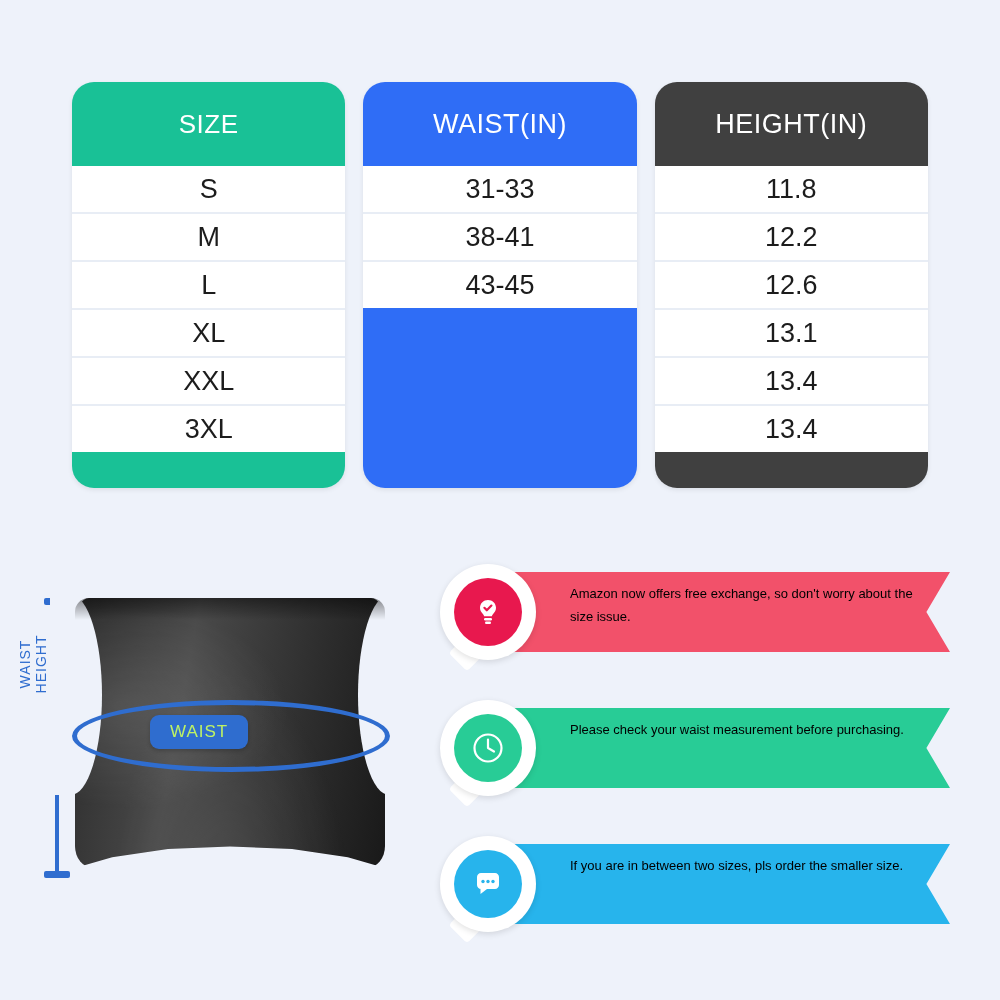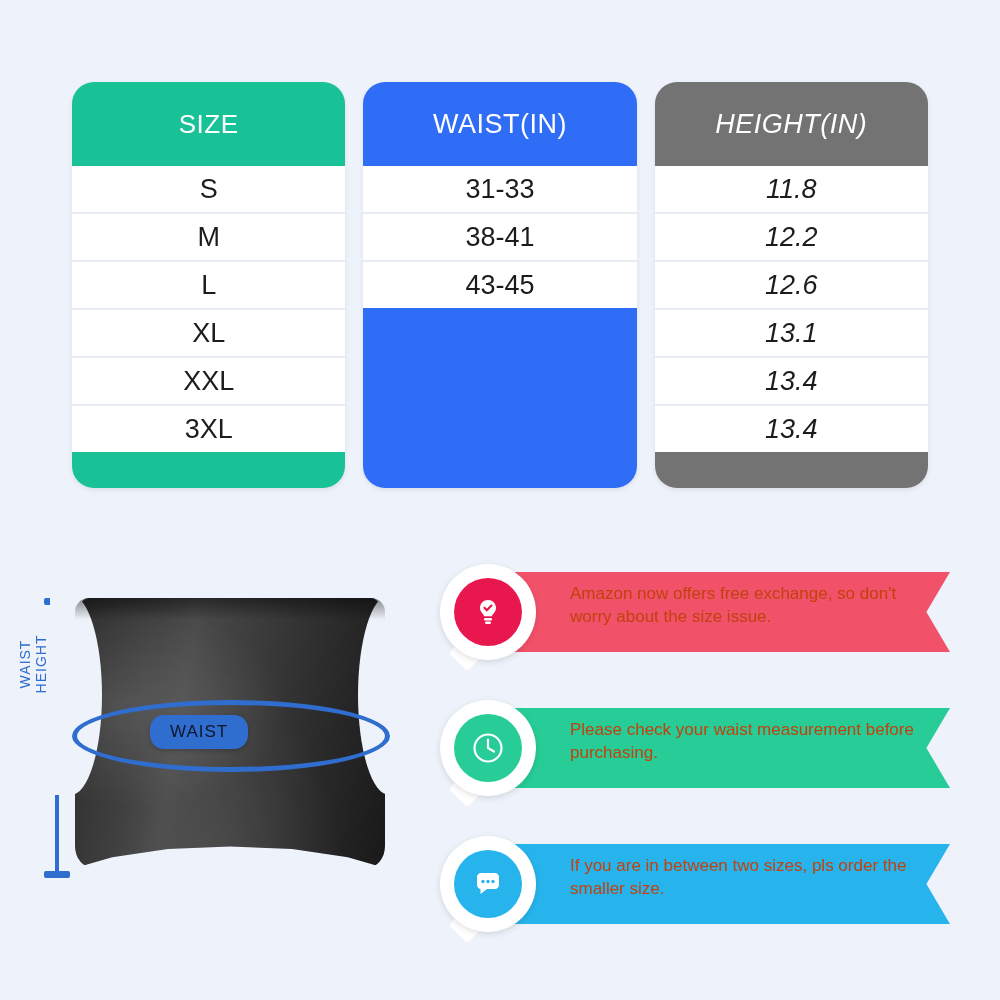--- a/index.html
+++ b/index.html
@@ -25,21 +25,21 @@
     gap: 18px;
   }
   .col {
     flex: 1;
     border-radius: 22px;
     overflow: hidden;
     box-shadow: 0 2px 5px rgba(0,0,0,0.08);
   }
   .col.size   { background: #19c196; }
   .col.waist  { background: #2f6df6; }
-  .col.height { background: #737373; font-style: italic; }
+  .col.height { background: #404040; }
 
   .col-head {
     height: 84px;
     display: flex;
     align-items: center;
     justify-content: center;
     color: #ffffff;
     font-size: 27px;
     letter-spacing: 0.5px;
   }
@@ -112,25 +112,25 @@
     height: 72px;
     border: 5px solid #2f6dcf;
     border-radius: 50%;
     box-sizing: border-box;
   }
   .waist-chip {
     position: absolute;
     left: 130px;
     top: 155px;
     background: #2f6dcf;
-    color: #0f172a;
+    color: #bef264;
     font-size: 17px;
     letter-spacing: 1px;
     padding: 7px 20px;
-    border-radius: 14px;
+    border-radius: 9px;
     box-shadow: 0 2px 4px rgba(0,0,0,0.2);
   }
 
   .height-bar {
     position: absolute;
     left: 24px;
     top: 38px;
     width: 26px;
     height: 280px;
   }
@@ -193,22 +193,22 @@
   }
   .note.red   .ribbon { background: #f2516a; }
   .note.green .ribbon { background: #28cc96; }
   .note.blue  .ribbon { background: #27b4ec; }
 
   .note-text {
     position: absolute;
     left: 130px;
     top: 18px;
     width: 350px;
-    color: #c2410c;
-    font-size: 17px;
+    color: #000000;
+    font-size: 13px;
     line-height: 23px;
   }
   .badge {
     position: absolute;
     left: 0;
     top: 0;
     width: 96px;
     height: 96px;
     background: #ffffff;
     border-radius: 50%;

